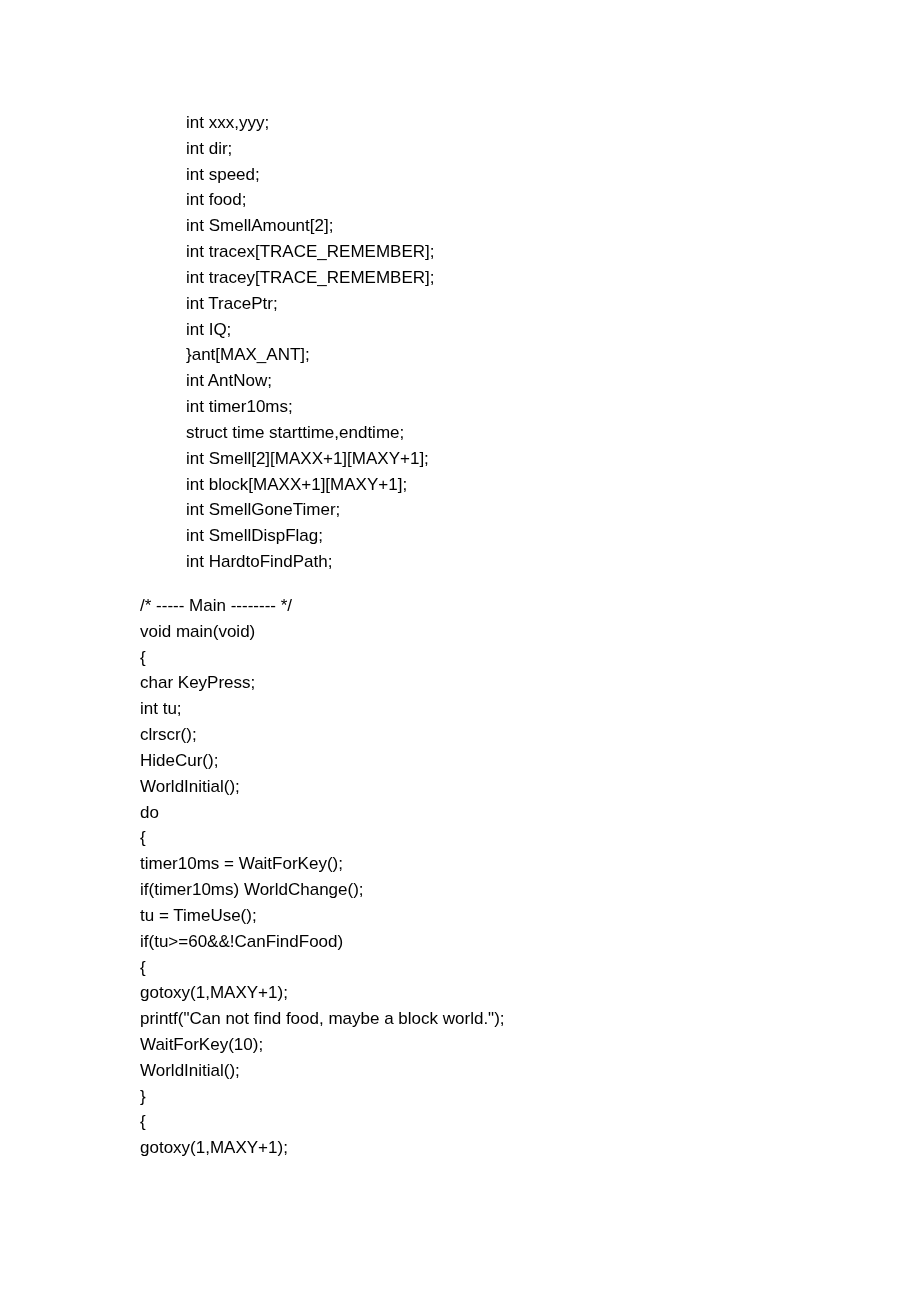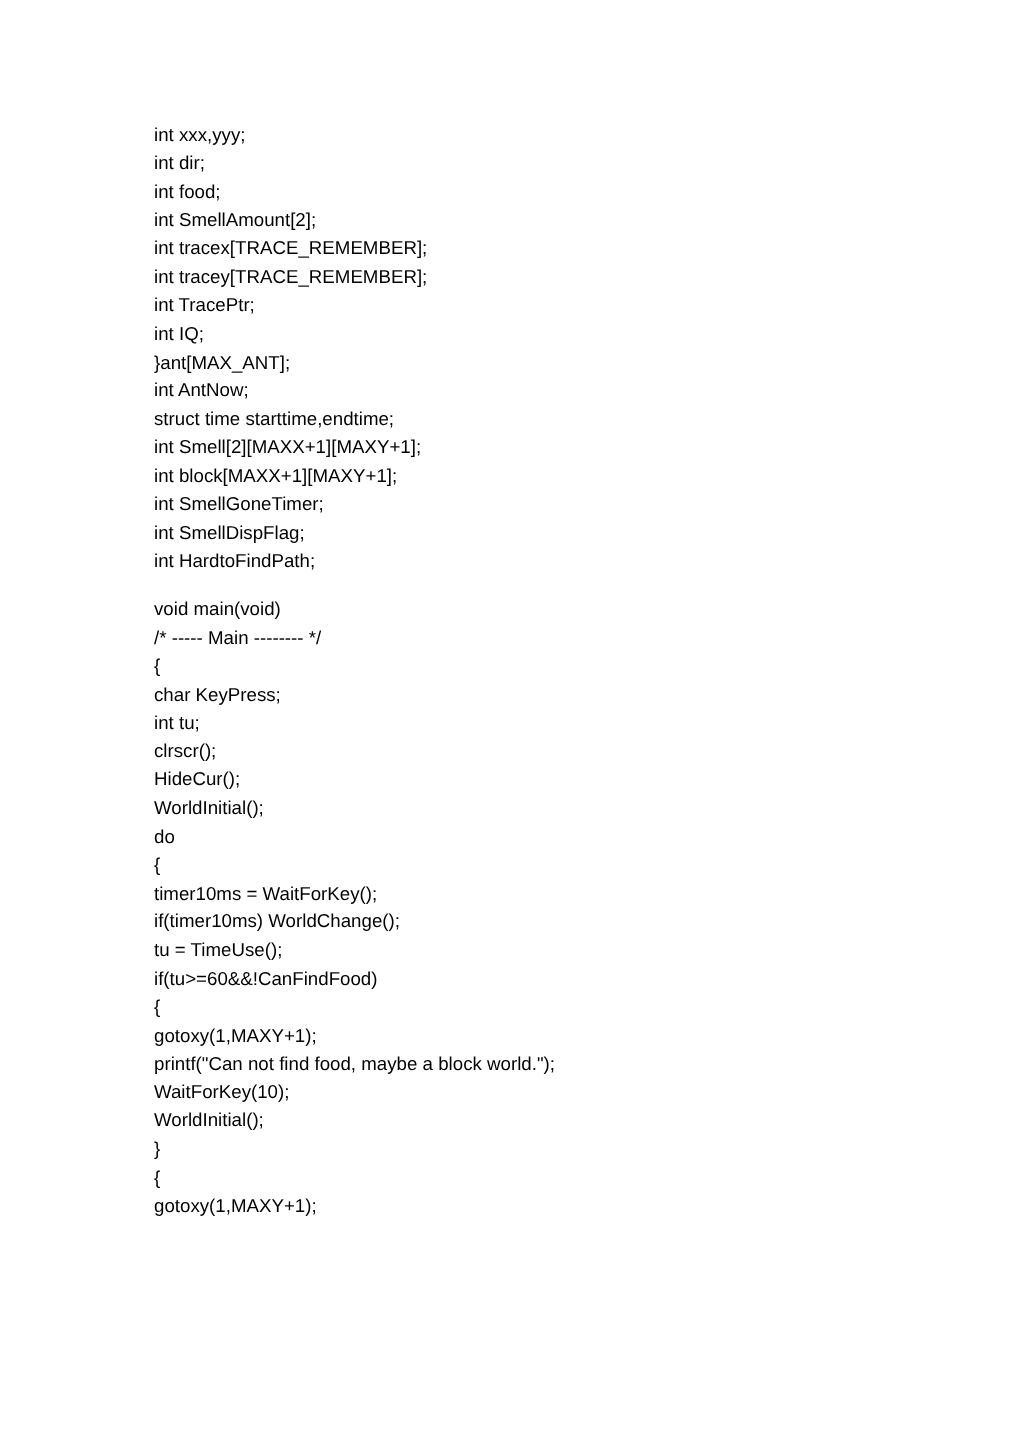--- a/index.html
+++ b/index.html
@@ -10,52 +10,55 @@
       font-size: 17px;
       color: #000000;
       width: 920px;
     }
     .page {
       padding: 110px 140px 100px 140px;
       line-height: 1.52;
     }
     .code-block-1 {
       margin-bottom: 18px;
+      margin-left: 46px;
     }
     .code-block-2 {
     }
     .line {
       white-space: pre;
     }
   </style>
 </head>
 <body>
 
 <div class="page">
   <div class="code-block-1">
     <div class="line">int xxx,yyy;</div>
     <div class="line">int dir;</div>
+    <div class="line">int speed;</div>
     <div class="line">int food;</div>
     <div class="line">int SmellAmount[2];</div>
     <div class="line">int tracex[TRACE_REMEMBER];</div>
     <div class="line">int tracey[TRACE_REMEMBER];</div>
     <div class="line">int TracePtr;</div>
     <div class="line">int IQ;</div>
     <div class="line">}ant[MAX_ANT];</div>
     <div class="line">int AntNow;</div>
+    <div class="line">int timer10ms;</div>
     <div class="line">struct time starttime,endtime;</div>
     <div class="line">int Smell[2][MAXX+1][MAXY+1];</div>
     <div class="line">int block[MAXX+1][MAXY+1];</div>
     <div class="line">int SmellGoneTimer;</div>
     <div class="line">int SmellDispFlag;</div>
     <div class="line">int HardtoFindPath;</div>
   </div>
   <div class="code-block-2">
+    <div class="line">/* ----- Main -------- */</div>
     <div class="line">void main(void)</div>
-    <div class="line">/* ----- Main -------- */</div>
     <div class="line">{</div>
     <div class="line">char KeyPress;</div>
     <div class="line">int tu;</div>
     <div class="line">clrscr();</div>
     <div class="line">HideCur();</div>
     <div class="line">WorldInitial();</div>
     <div class="line">do</div>
     <div class="line">{</div>
     <div class="line">timer10ms = WaitForKey();</div>
     <div class="line">if(timer10ms) WorldChange();</div>

